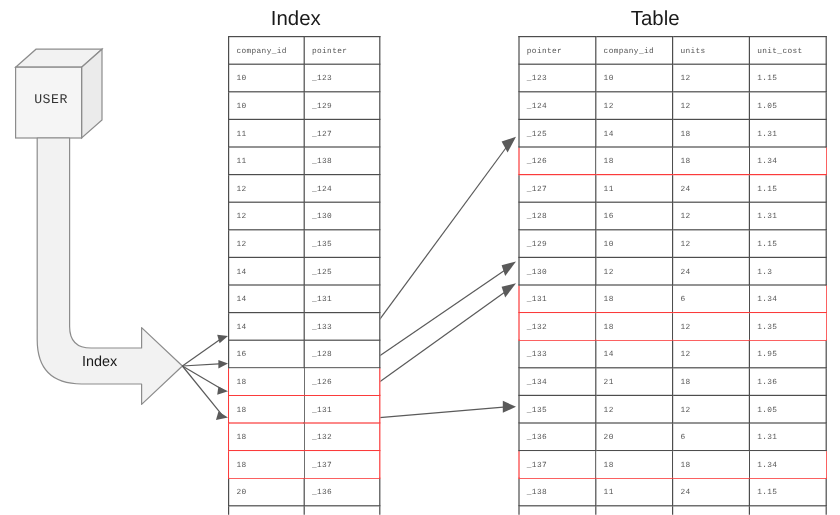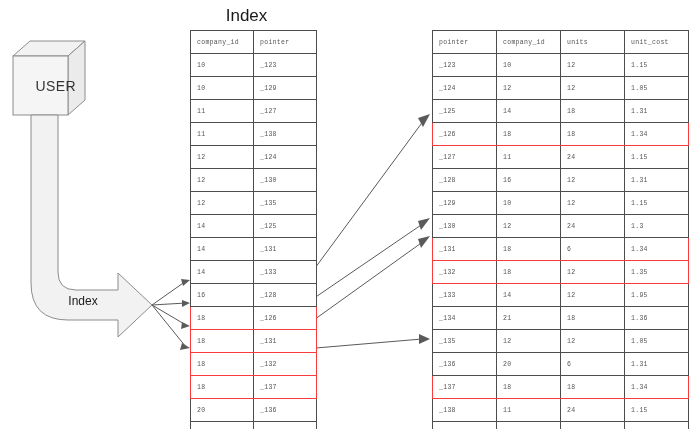--- a/index.html
+++ b/index.html
@@ -58,41 +58,42 @@
   #table-grid{left:432px;top:30px;}
   #table-grid td{width:57px;}
 
   
   svg.overlay{position:absolute;left:0;top:0;width:700px;height:429px;pointer-events:none;}
 
   
   #user-label{
     position:absolute;
     left:9px;top:78px;width:67px;
-    text-align:right;
-    font-size:14px;
+    text-align:center;
+    font-size:11px;
     color:#333;
-    font-family:Liberation Sans, sans-serif;
+    font-family:Liberation Mono, monospace;
     letter-spacing:.4px;
   }
   #query-label{
     position:absolute;
     left:43px;top:294px;width:80px;
     text-align:center;
     font-size:12px;
     color:#1a1a1a;
     font-family:"Liberation Sans", sans-serif;
   }
 </style>
 </head>
 <body>
 
 <div class="stage">
 
   <div class="tbl-title" id="index-title">Index</div>
+  <div class="tbl-title" id="table-title">Table</div>
 
   <svg class="overlay" id="shapes-layer">
 
     <g>
       <polygon points="13,56 30,41 85,41 68,56" fill="#f2f2f2" stroke="#8c8c8c" stroke-width="1"></polygon>
       <polygon points="68,56 85,41 85,100 68,115" fill="#ebebeb" stroke="#8c8c8c" stroke-width="1"></polygon>
       <rect x="13" y="56" width="55" height="59" fill="#f5f5f5" stroke="#8c8c8c" stroke-width="1"></rect>
     </g>
 
     <g>

